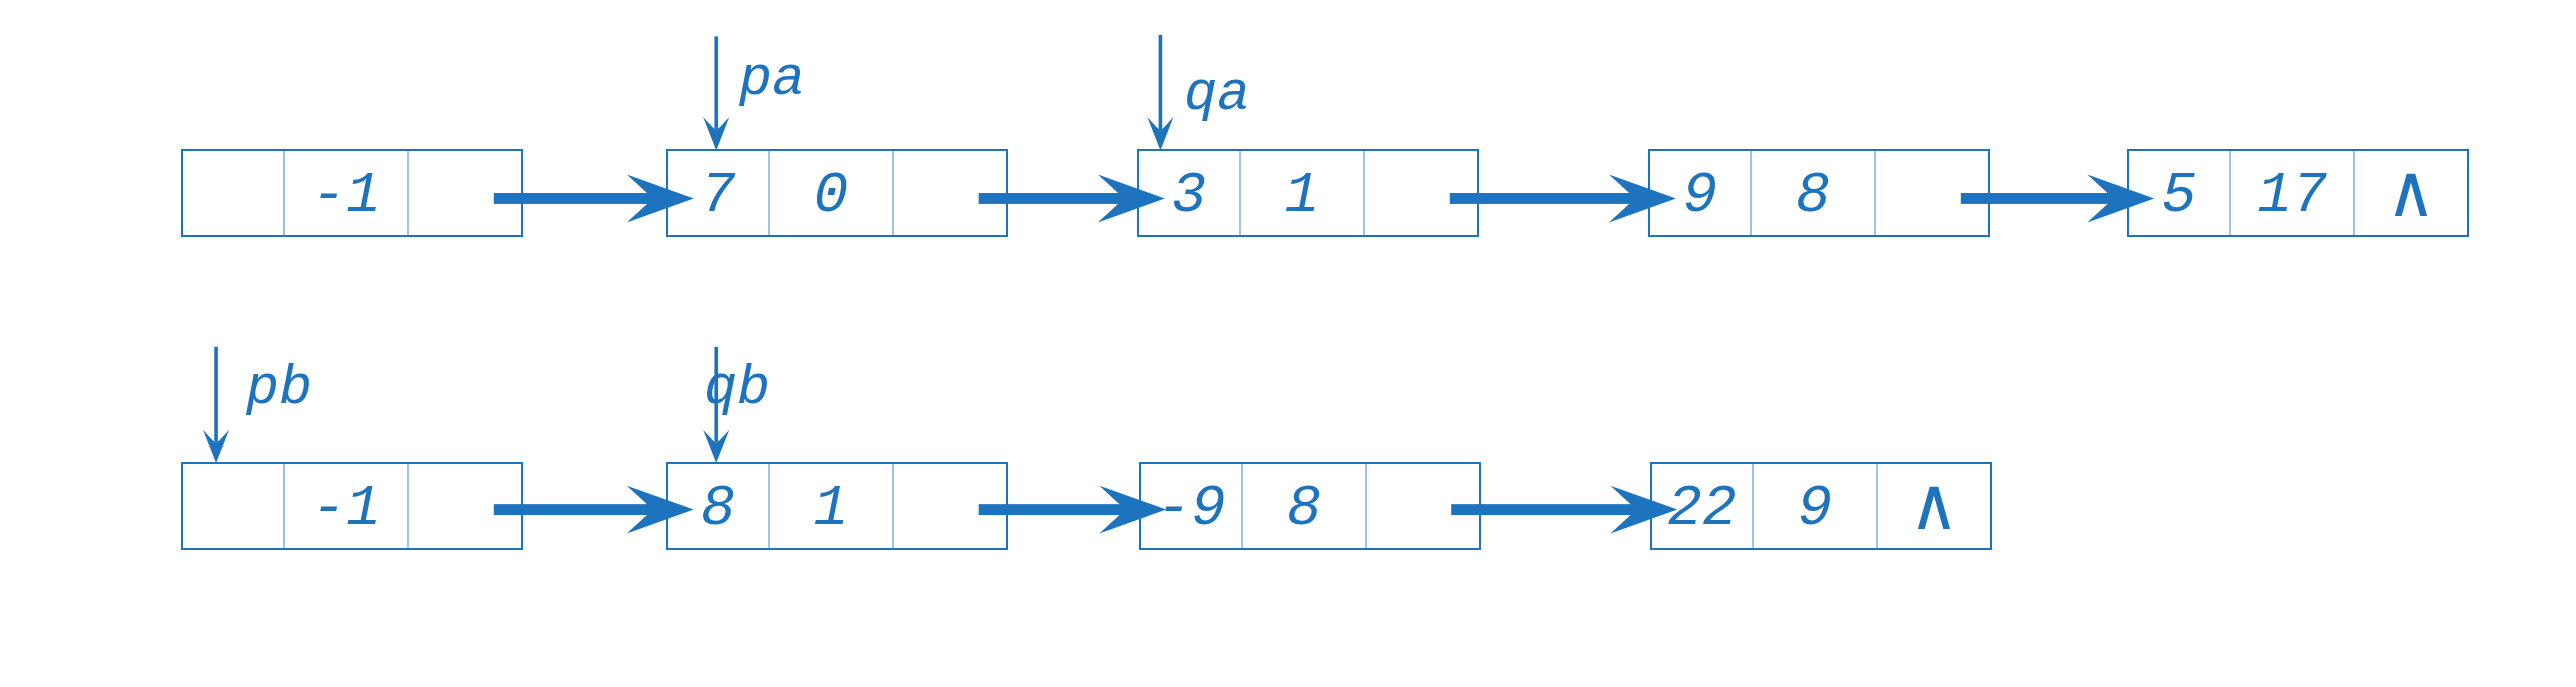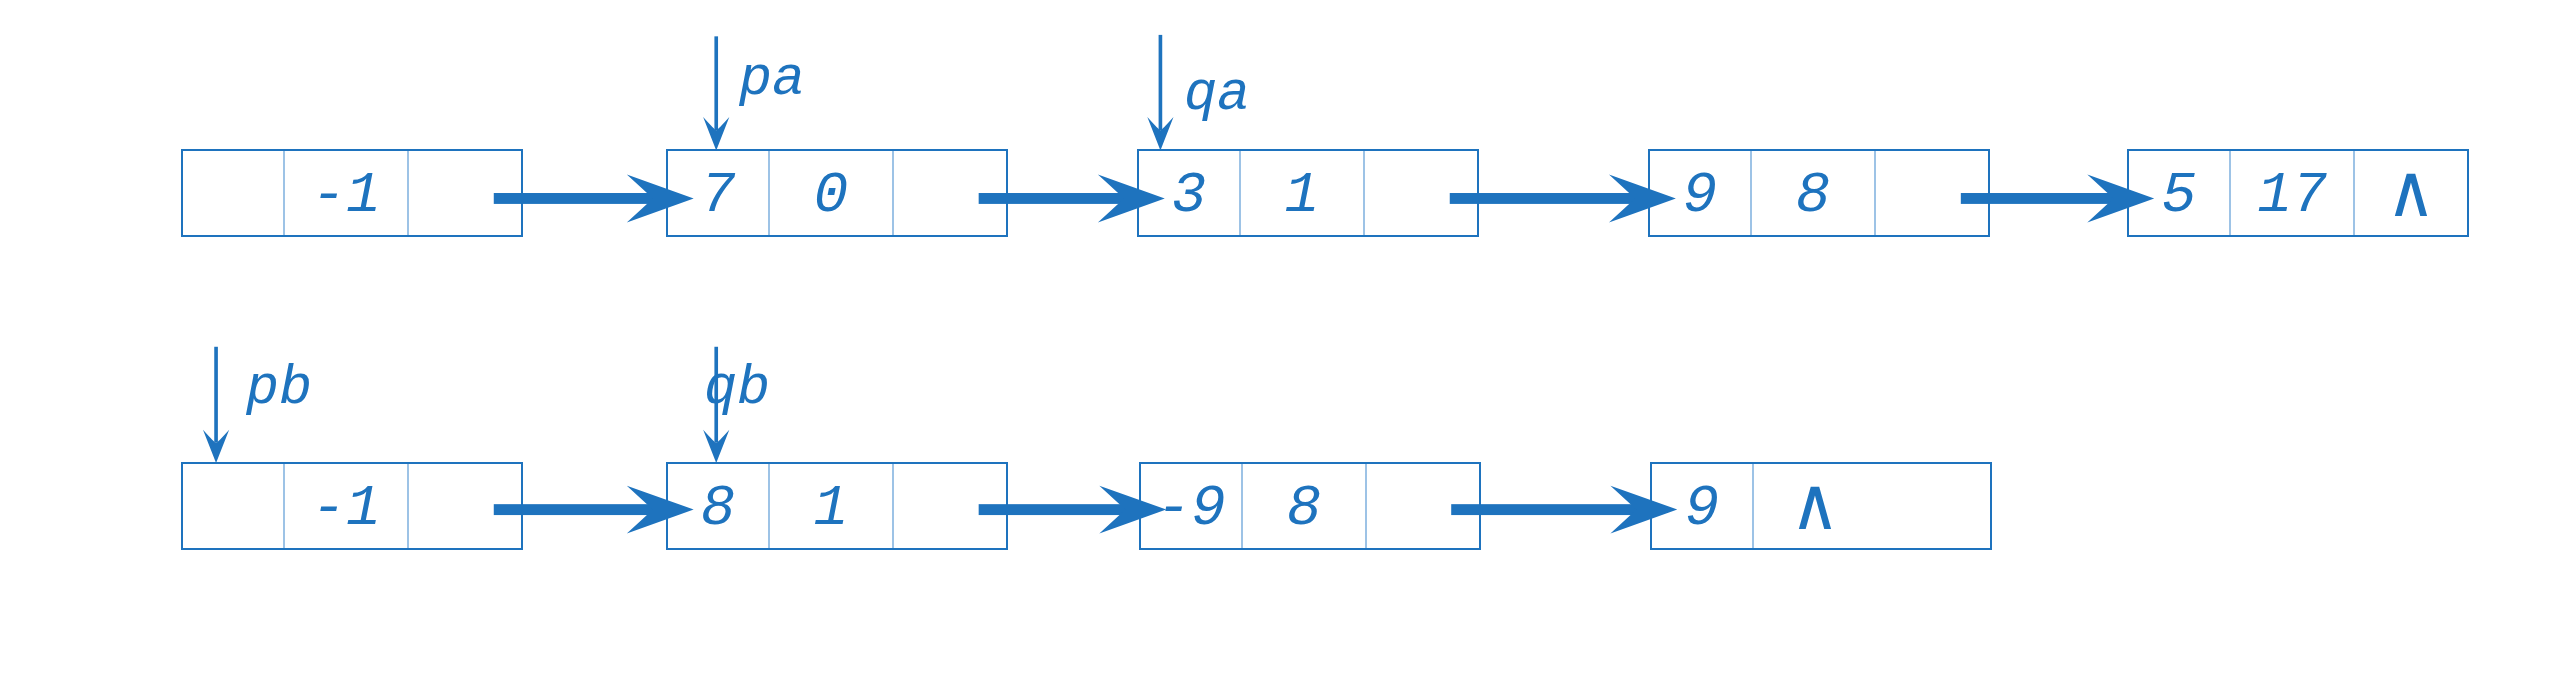--- a/index.html
+++ b/index.html
@@ -96,20 +96,21 @@
     <div class="cell">8</div>
     <div class="cell">1</div>
     <div class="cell"></div>
   </div>
   <div class="node" style="left:1139px;top:462px">
     <div class="cell">-9</div>
     <div class="cell">8</div>
     <div class="cell"></div>
   </div>
   <div class="node" style="left:1650px;top:462px">
+    <div class="cell">22</div>
     <div class="cell">9</div>
     <div class="cell null-cell">∧</div>
   </div>
 
   <svg class="arrows" width="2576" height="687" viewBox="0 0 3543 945">
 
     <g>
       <rect class="ink" x="982.5" y="50" width="5" height="129"></rect>
       <path class="ink" d="M985 207 L967 161 Q985 181 985 179 Q985 181 1003 161 Z"></path>
     </g>

